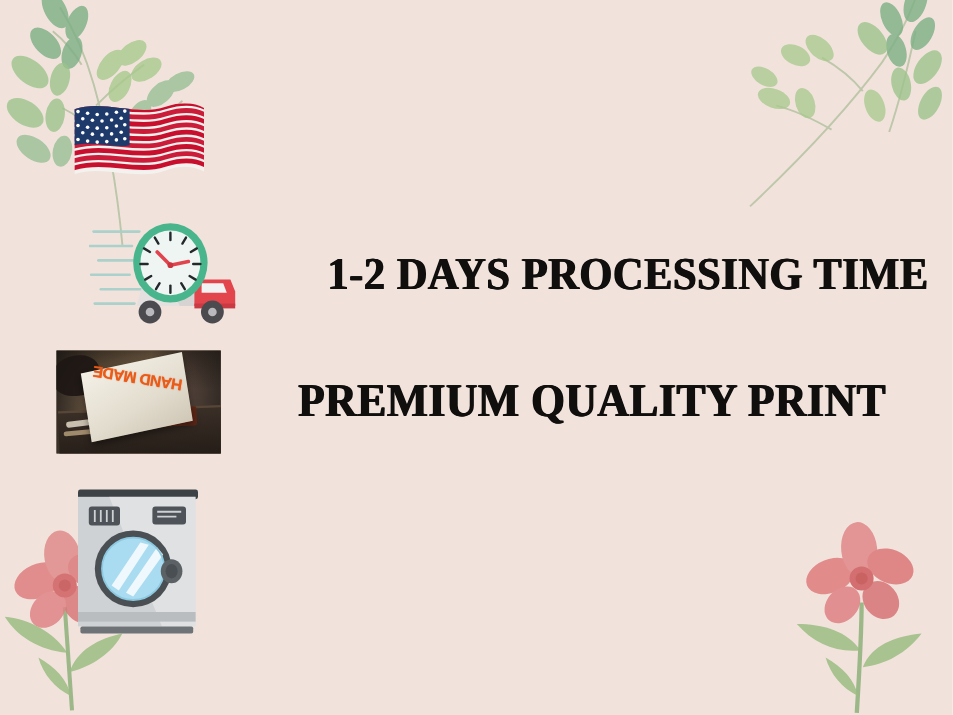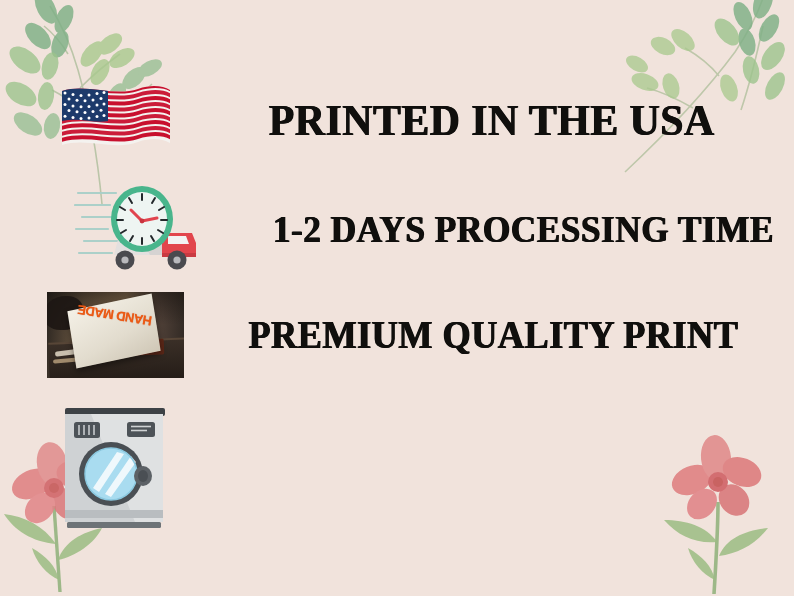--- a/index.html
+++ b/index.html
@@ -316,23 +316,20 @@
             <circle cx="7" cy="35.2" r="1.5"></circle>
               <circle cx="15" cy="36.6" r="1.5"></circle>
               <circle cx="23" cy="37.4" r="1.5"></circle>
               <circle cx="31" cy="37" r="1.5"></circle>
               <circle cx="39" cy="35.6" r="1.5"></circle>
               <circle cx="46" cy="34.6" r="1.5"></circle>
           </g>
         </g>
       </svg>
     </div>
-    <div class="text-cell">
-      <div class="headline" id="headline-1">PRINTED IN THE USA</div>
-    </div>
   </div>
 
   <div class="row" id="row-2">
     <div class="icon-cell">
       <svg id="icon-truck" viewBox="0 0 130 96">
         <g stroke="#a8cfc9" stroke-width="2.2" stroke-linecap="round" opacity="0.95">
           <line x1="4" y1="12" x2="42" y2="12"></line>
           <line x1="1" y1="24" x2="36" y2="24"></line>
           <line x1="8" y1="36" x2="44" y2="36"></line>
           <line x1="2" y1="48" x2="34" y2="48"></line>

